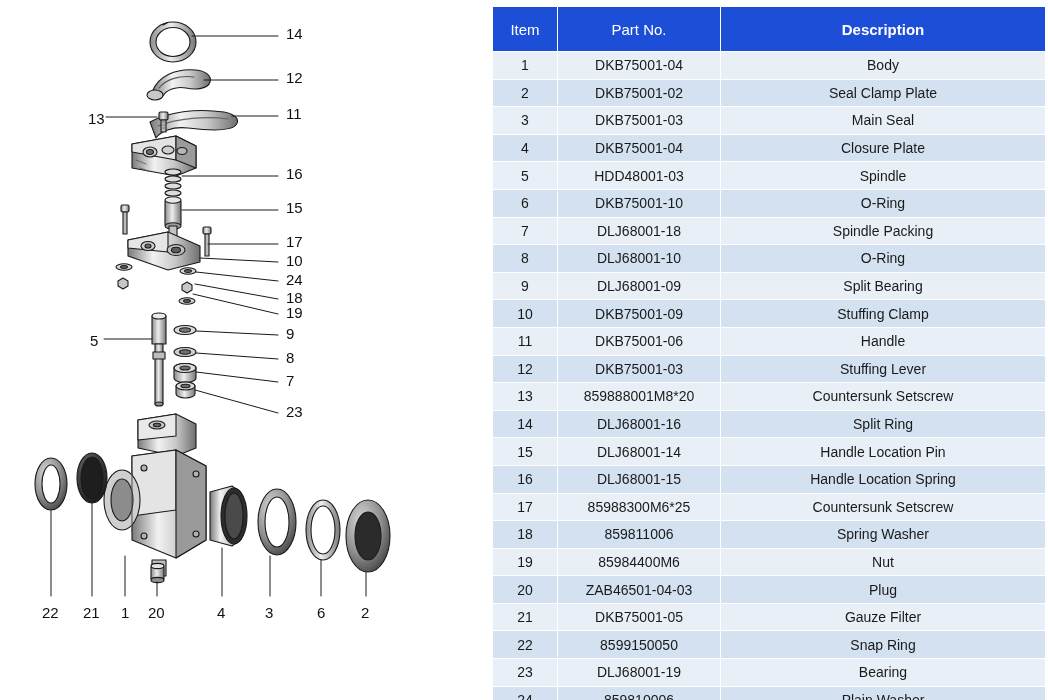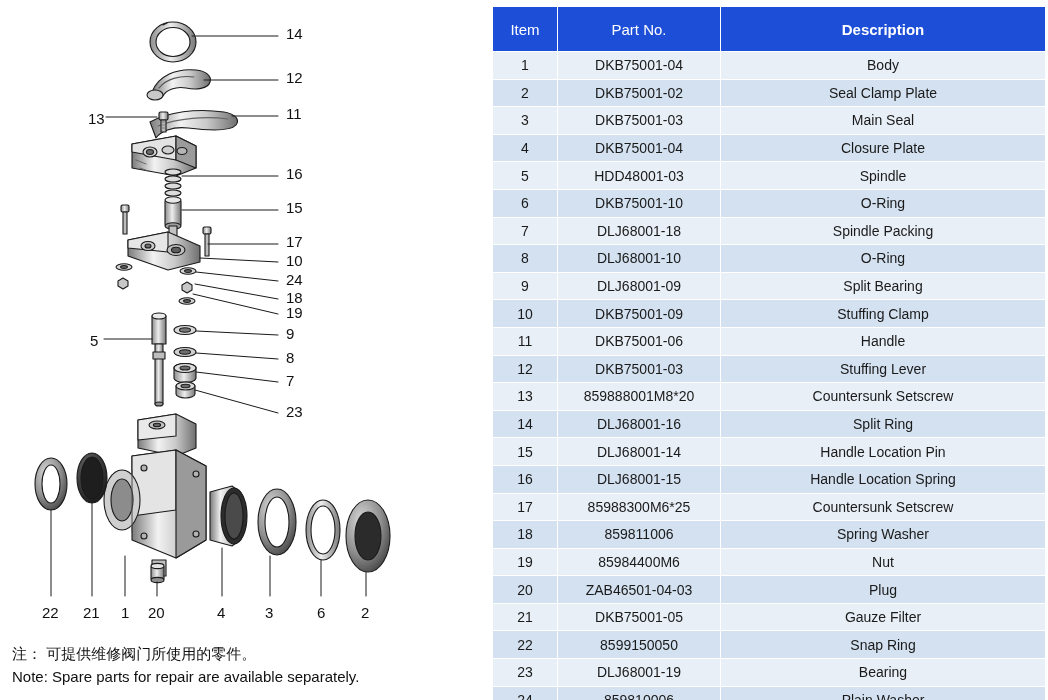--- a/index.html
+++ b/index.html
@@ -329,22 +329,20 @@
 
     <div class="bottom-label" style="left:42px;top:604px;">22</div>
     <div class="bottom-label" style="left:83px;top:604px;">21</div>
     <div class="bottom-label" style="left:121px;top:604px;">1</div>
     <div class="bottom-label" style="left:148px;top:604px;">20</div>
     <div class="bottom-label" style="left:217px;top:604px;">4</div>
     <div class="bottom-label" style="left:265px;top:604px;">3</div>
     <div class="bottom-label" style="left:317px;top:604px;">6</div>
     <div class="bottom-label" style="left:361px;top:604px;">2</div>
 
-    <div class="note-cn">注： 可提供维修阀门所使用的零件。</div>
-    <div class="note-en">Note: Spare parts for repair are available separately.</div>
   </div>
 
   <div id="table-panel">
     <table>
       <thead>
         <tr>
           <th class="c-item">Item</th>
           <th class="c-part">Part No.</th>
           <th class="c-desc">Description</th>
         </tr>

